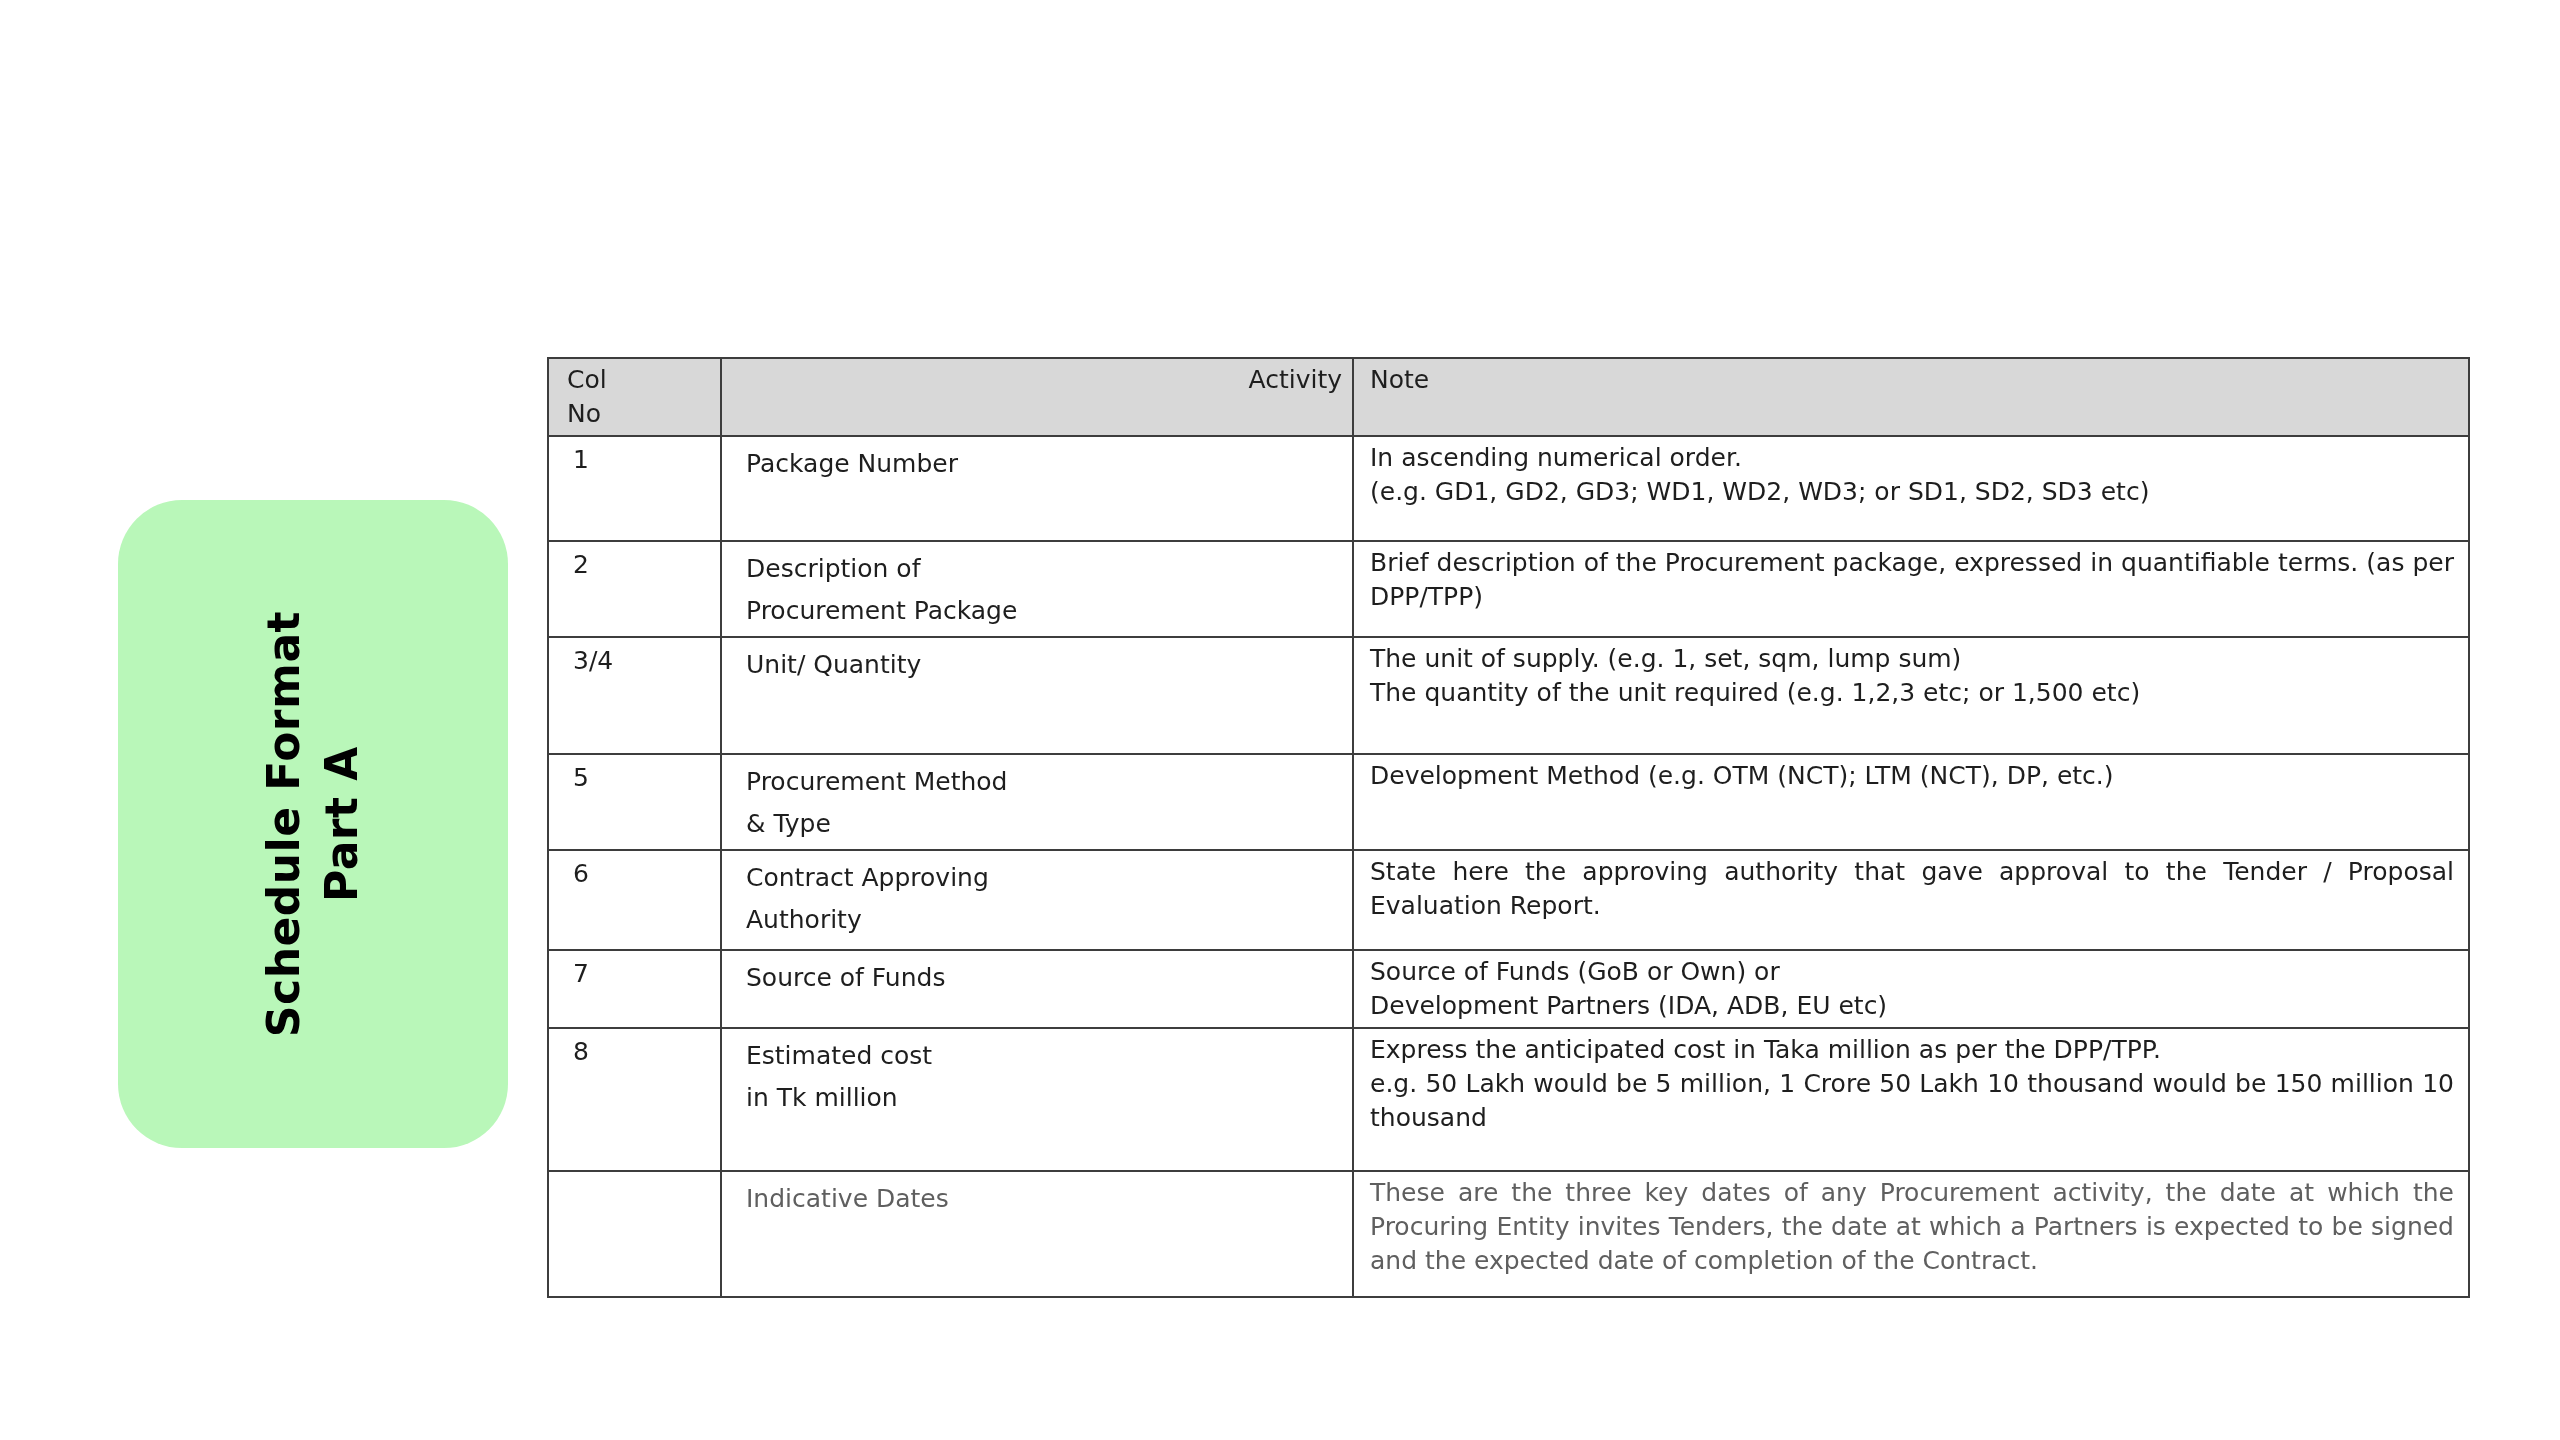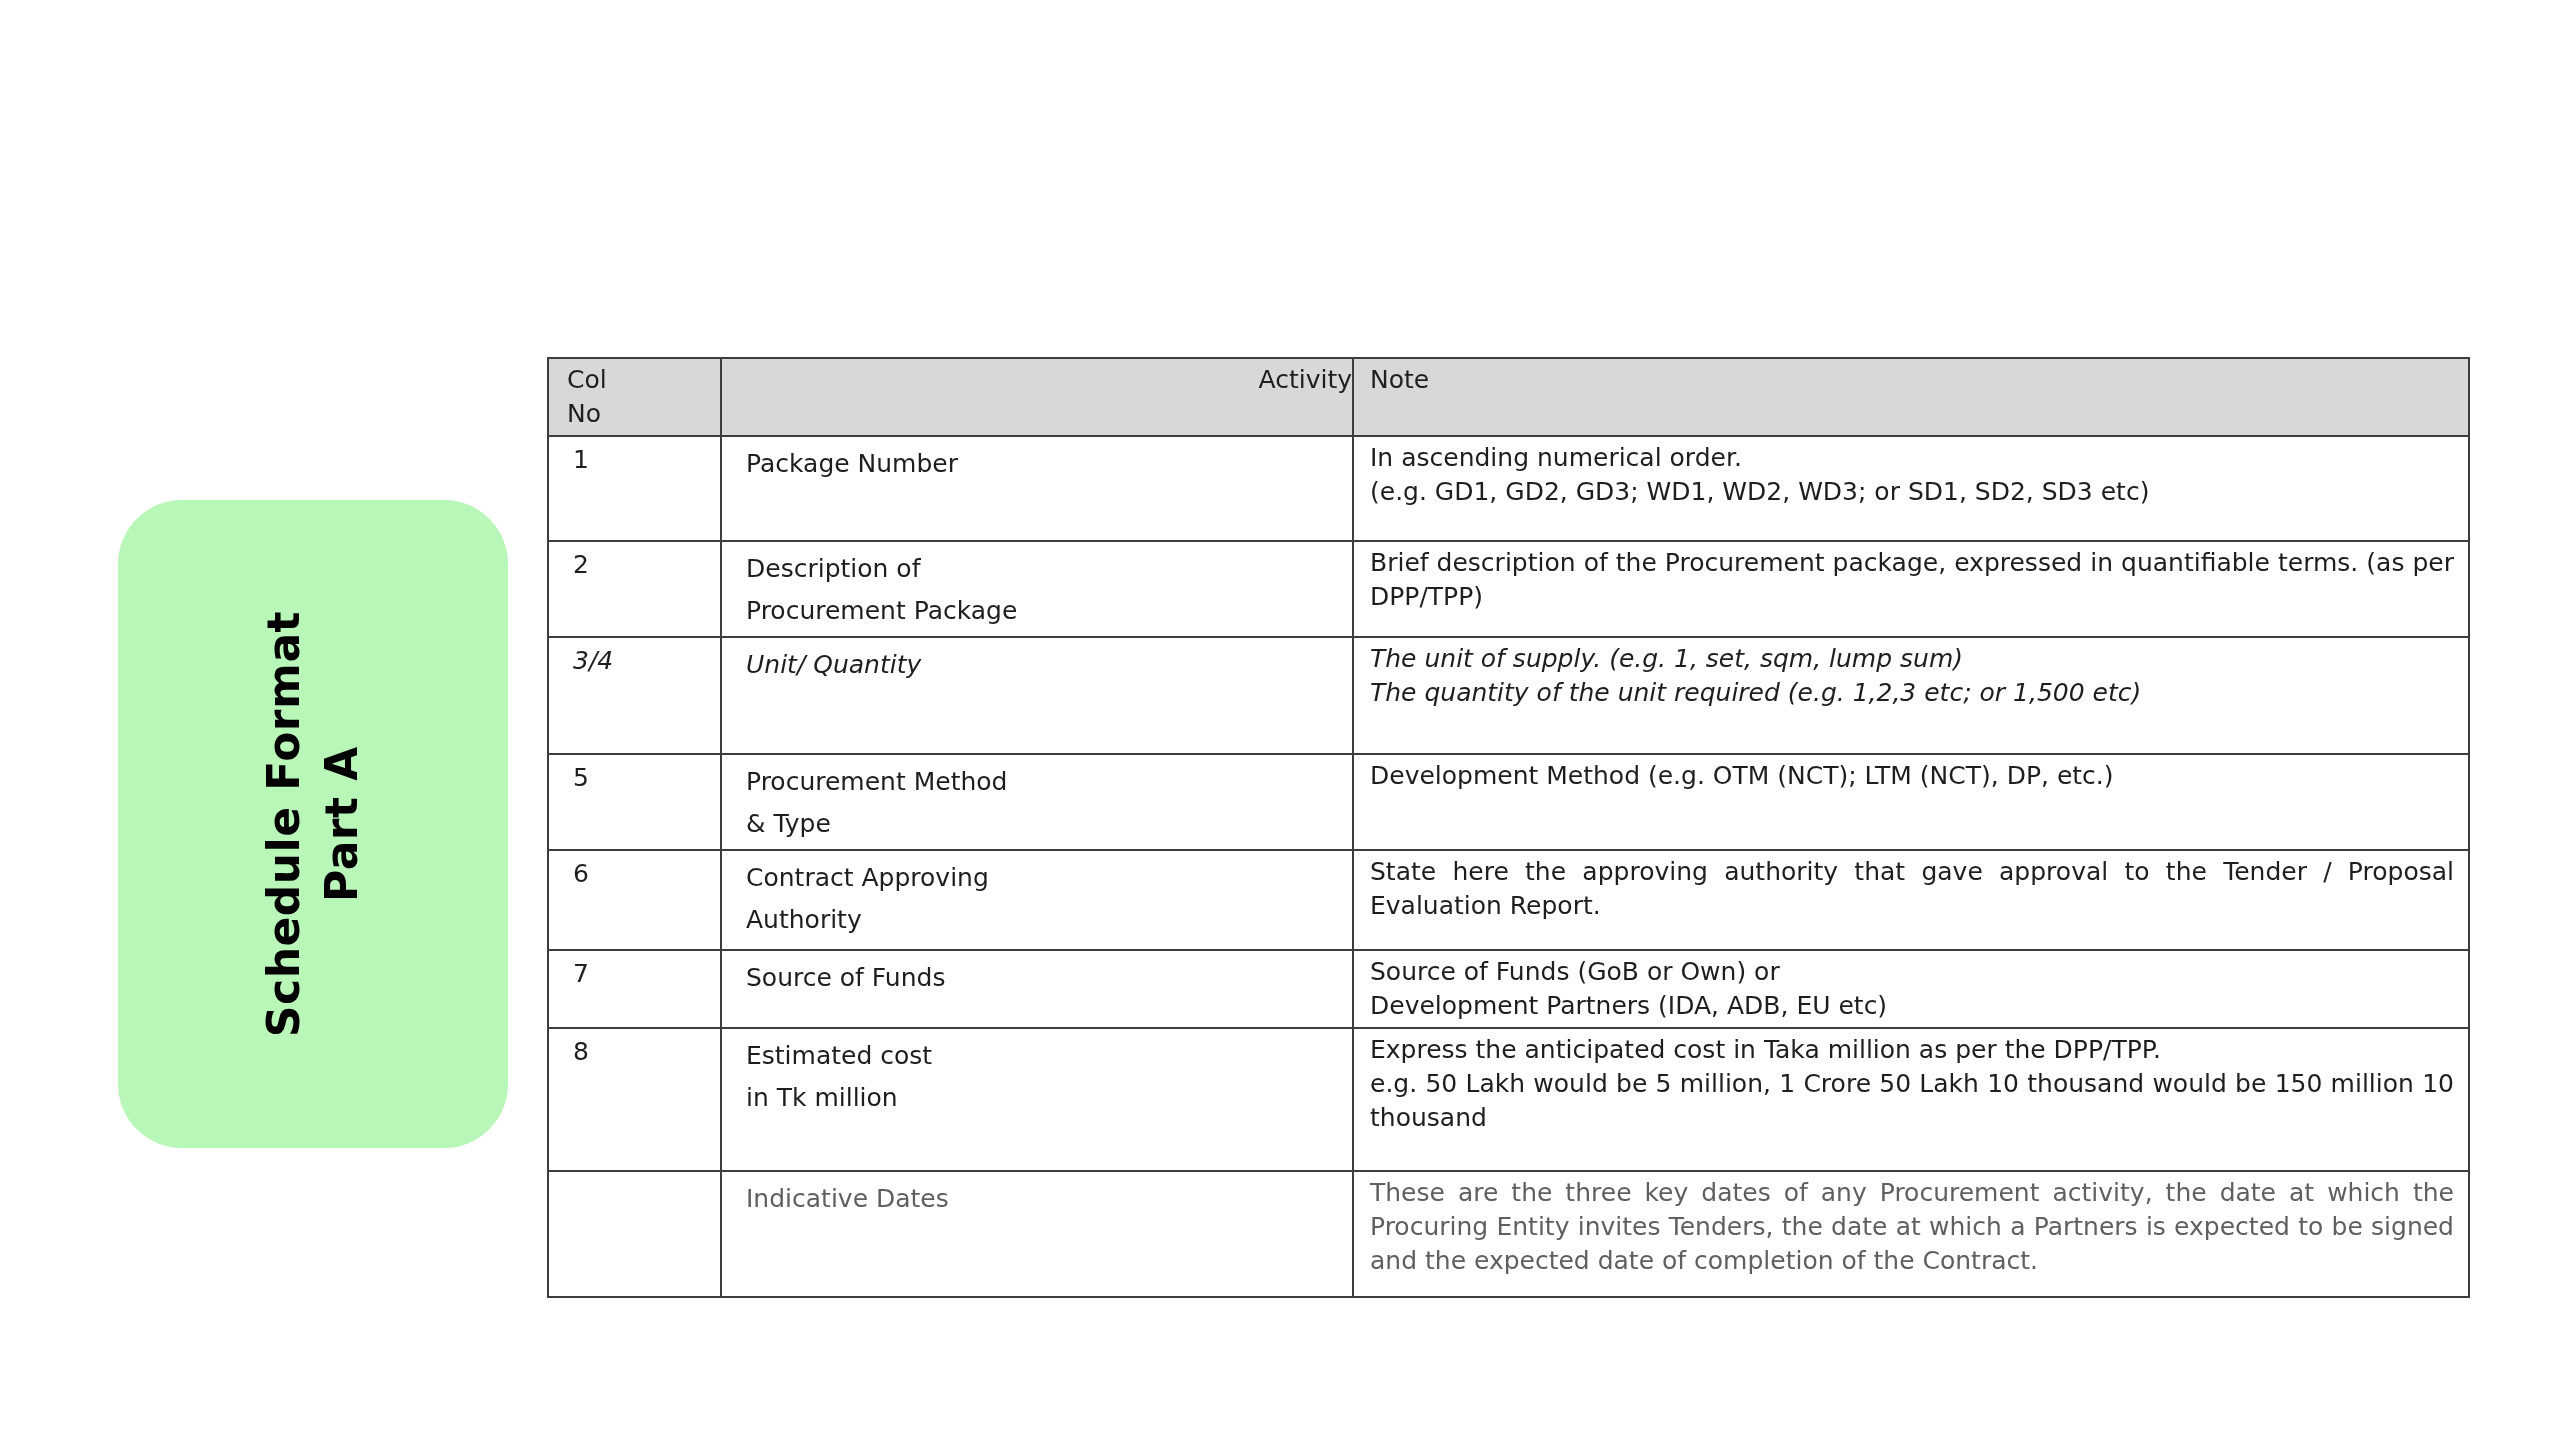--- a/index.html
+++ b/index.html
@@ -39,30 +39,30 @@
     vertical-align:top;
     font-size:25px;
     line-height:34px;
     white-space:pre-line;
   }
   .doc-table th{
     background:var(--header-bg);
     font-weight:400;
     text-align:left;
     height:62px;
-    padding:4px 0 4px 18px;
+    padding:4px 10px 4px 18px;
   }
   .doc-table th.th-act{padding-left:24px;text-align:right;}
   .doc-table th.th-note{padding-left:16px;}
   td.col-no{padding:6px 8px 4px 24px;}
   td.activity{padding:6px 17px 4px 24px;line-height:42px;}
   td.note{padding:4px 14px 4px 16px;text-align:justify;}
   tr.r1 td{height:105px;}
   tr.r2 td{height:76px;}
-  tr.r3 td{height:117px;font-style:italic;}
+  tr.r3 td{height:117px;}
   tr.r4 td{height:72px;}
   tr.r5 td{height:100px;}
   tr.r6 td{height:77px;}
   tr.r7 td{height:143px;}
   tr.r8 td{height:126px;}
   tr.muted td.activity, tr.muted td.note{color:var(--muted-text);}
 </style>
 </head>
 <body>
 

